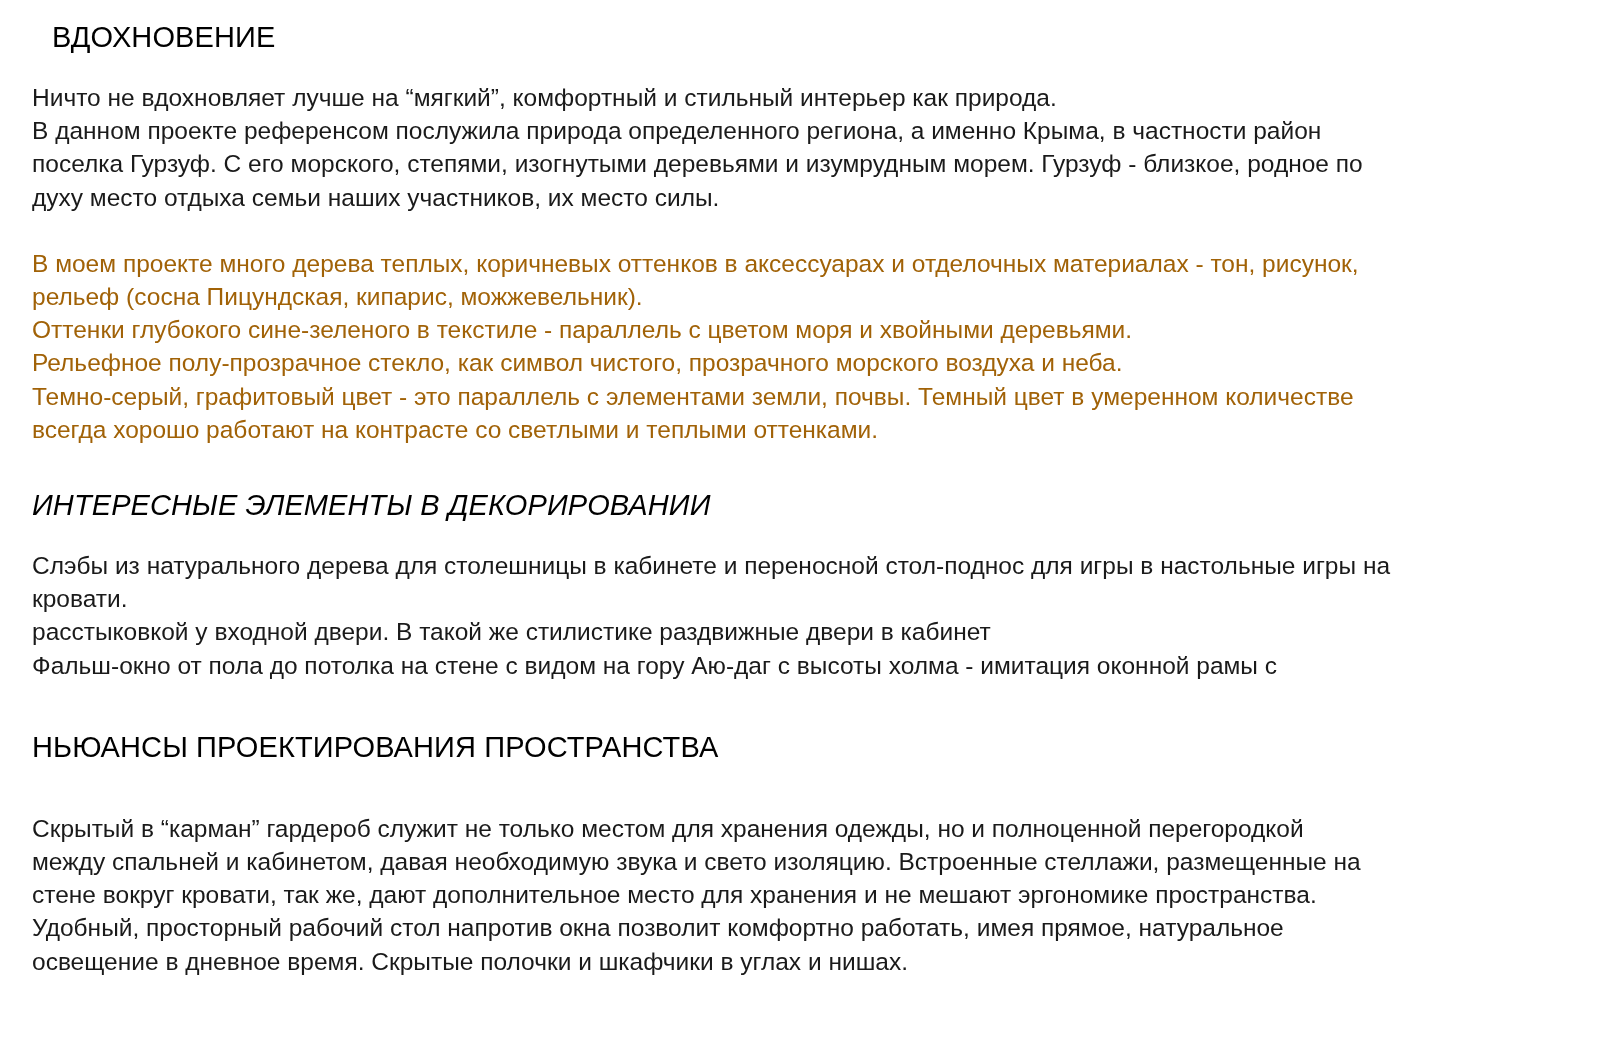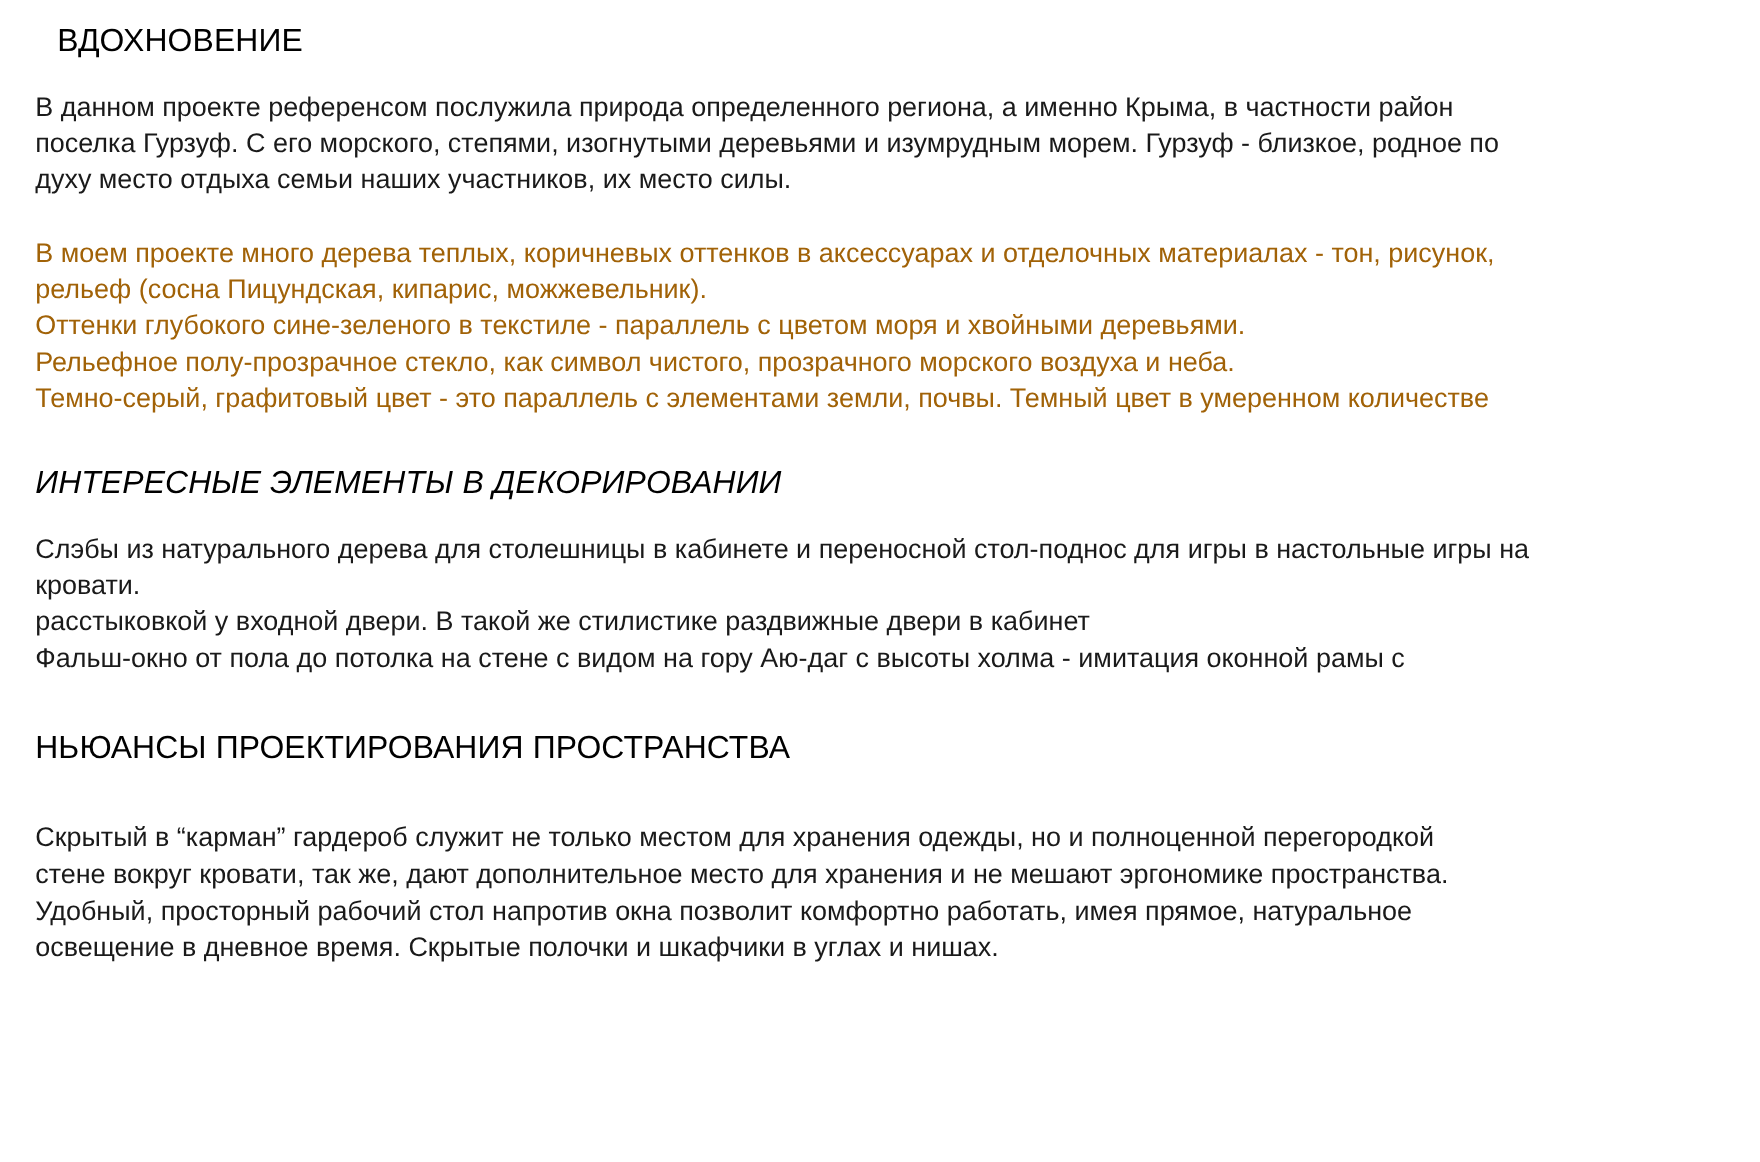--- a/index.html
+++ b/index.html
@@ -60,44 +60,47 @@
   .blk-p4 { margin-top: 48px; }
 </style>
 </head>
 <body style="background: rgb(255, 255, 255);">
 
 <div class="page">
 
   <h2 class="section-heading blk-h1" style="color: rgb(0, 0, 0);">ВДОХНОВЕНИЕ</h2>
 
   <p class="para blk-p1" style="color: rgb(26, 26, 26);">
+    <span class="line">Ничто не вдохновляет лучше на “мягкий”, комфортный и стильный интерьер как природа.</span>
     <span class="line">В данном проекте референсом послужила природа определенного региона, а именно Крыма, в частности район</span>
     <span class="line">поселка Гурзуф. С его морского, степями, изогнутыми деревьями и изумрудным морем. Гурзуф - близкое, родное по</span>
     <span class="line">духу место отдыха семьи наших участников, их место силы.</span>
   </p>
 
   <p class="para blk-p2" style="color: #a16207;">
     <span class="line">В моем проекте много дерева теплых, коричневых оттенков в аксессуарах и отделочных материалах - тон, рисунок,</span>
     <span class="line">рельеф (сосна Пицундская, кипарис, можжевельник).</span>
     <span class="line">Оттенки глубокого сине-зеленого в текстиле - параллель с цветом моря и хвойными деревьями.</span>
     <span class="line">Рельефное полу-прозрачное стекло, как символ чистого, прозрачного морского воздуха и неба.</span>
     <span class="line">Темно-серый, графитовый цвет - это параллель с элементами земли, почвы. Темный цвет в умеренном количестве</span>
+    <span class="line">всегда хорошо работают на контрасте со светлыми и теплыми оттенками.</span>
   </p>
 
   <h2 class="section-heading blk-h2" style="color: rgb(0, 0, 0); font-style: italic;">ИНТЕРЕСНЫЕ ЭЛЕМЕНТЫ В ДЕКОРИРОВАНИИ</h2>
 
   <p class="para blk-p3" style="color: rgb(26, 26, 26);">
     <span class="line">Слэбы из натурального дерева для столешницы в кабинете и переносной стол-поднос для игры в настольные игры на</span>
     <span class="line">кровати.</span>
     <span class="line">расстыковкой у входной двери. В такой же стилистике раздвижные двери в кабинет</span>
     <span class="line">Фальш-окно от пола до потолка на стене с видом на гору Аю-даг с высоты холма - имитация оконной рамы с</span>
   </p>
 
   <h2 class="section-heading blk-h3" style="color: rgb(0, 0, 0);">НЬЮАНСЫ ПРОЕКТИРОВАНИЯ ПРОСТРАНСТВА</h2>
 
   <p class="para blk-p4" style="color: rgb(26, 26, 26);">
     <span class="line">Скрытый в “карман” гардероб служит не только местом для хранения одежды, но и полноценной перегородкой</span>
+    <span class="line">между спальней и кабинетом, давая необходимую звука и свето изоляцию. Встроенные стеллажи, размещенные на</span>
     <span class="line">стене вокруг кровати, так же, дают дополнительное место для хранения и не мешают эргономике пространства.</span>
     <span class="line">Удобный, просторный рабочий стол напротив окна позволит комфортно работать, имея прямое, натуральное</span>
     <span class="line">освещение в дневное время. Скрытые полочки и шкафчики в углах и нишах.</span>
   </p>
 
 </div>
 
 </body></html>

